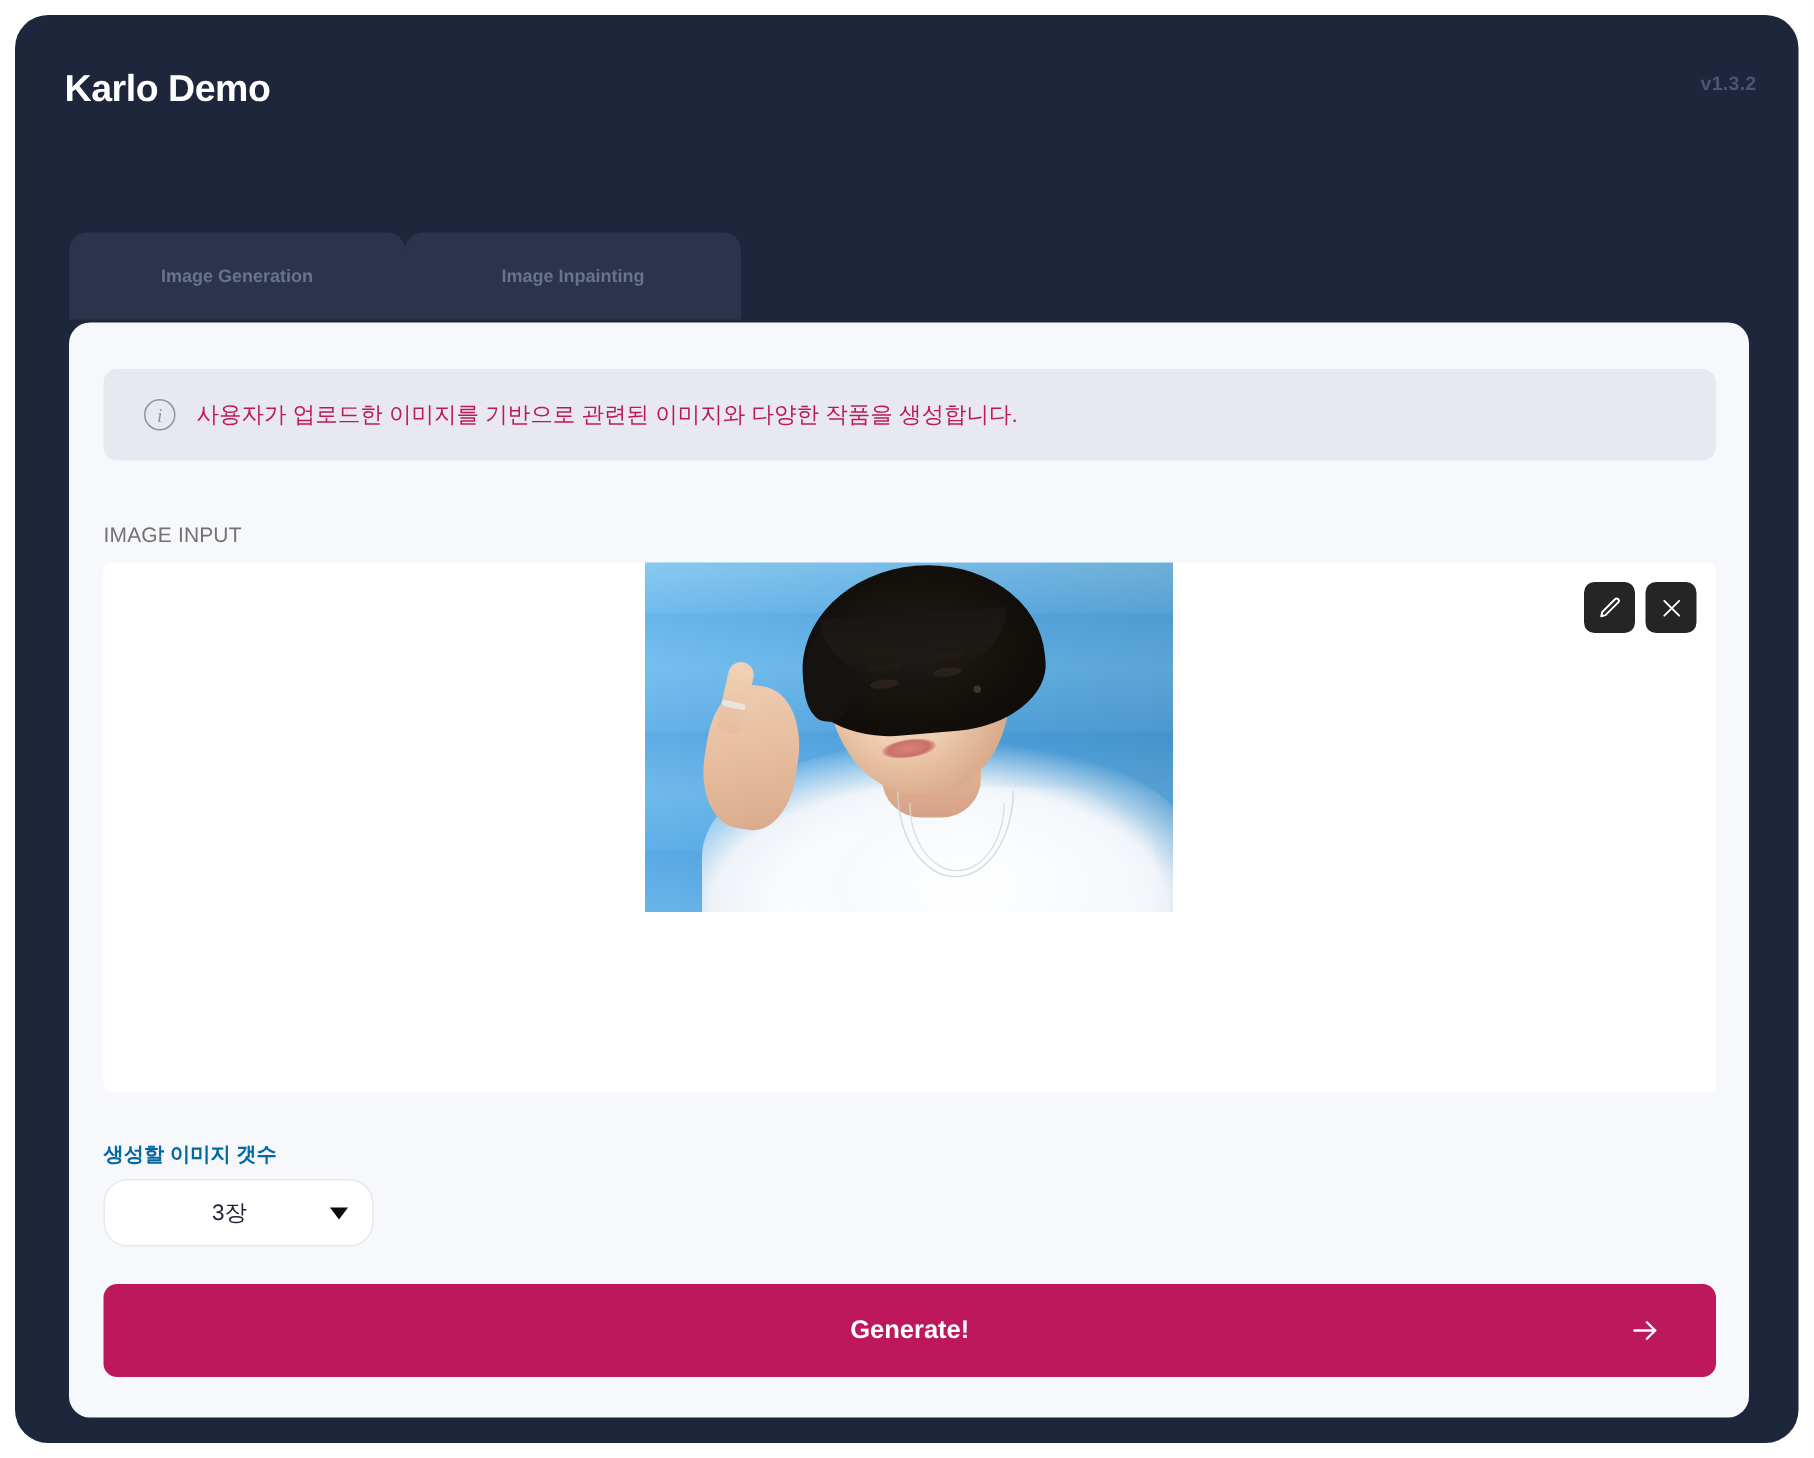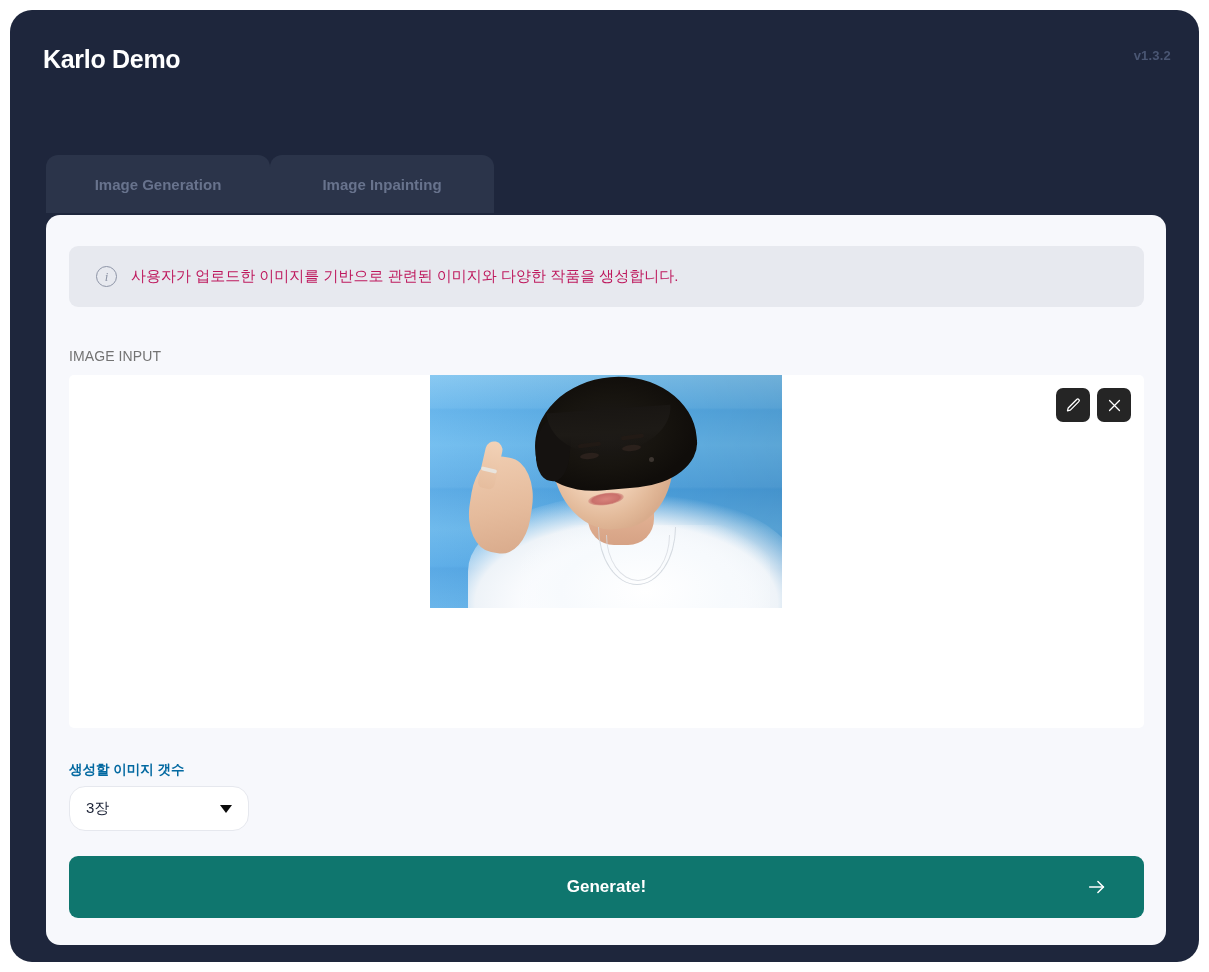--- a/index.html
+++ b/index.html
@@ -59,21 +59,21 @@
     align-items: flex-end;
     gap: 0px;
     z-index: 3;
   }
   .tab {
     height: 58px;
     display: flex;
     align-items: center;
     justify-content: center;
     border-radius: 12px 12px 0 0;
-    font-size: 15px;
+    font-size: 12px;
     font-weight: bold;
     cursor: pointer;
     user-select: none;
   }
   .tab-inactive {
     background: #2b344a;
     color: #68738d;
     width: 224px;
     height: 58px;
   }
@@ -360,20 +360,21 @@
     top: 571px;
     width: 180px;
     height: 45px;
     background: #ffffff;
     border: 1px solid #e6e8ee;
     border-radius: 16px;
     display: flex;
     align-items: center;
     padding: 0 16px;
     cursor: pointer;
+    text-align: center;
   }
   .count-select-value {
     font-size: 15px;
     color: #1b2236;
     flex: 1;
   }
   .caret {
     width: 0; height: 0;
     border-left: 6px solid transparent;
     border-right: 6px solid transparent;
@@ -388,21 +389,21 @@
   }
   .count-note .hl { color: #f0883e; }
 
   
   .generate-btn {
     position: absolute;
     left: 23px;
     top: 641px;
     width: 1075px;
     height: 62px;
-    background: #0f766e;
+    background: #be185d;
     border-radius: 9px;
     border: none;
     cursor: pointer;
     display: flex;
     align-items: center;
     justify-content: center;
     position: absolute;
   }
   .generate-label {
     font-size: 17px;

